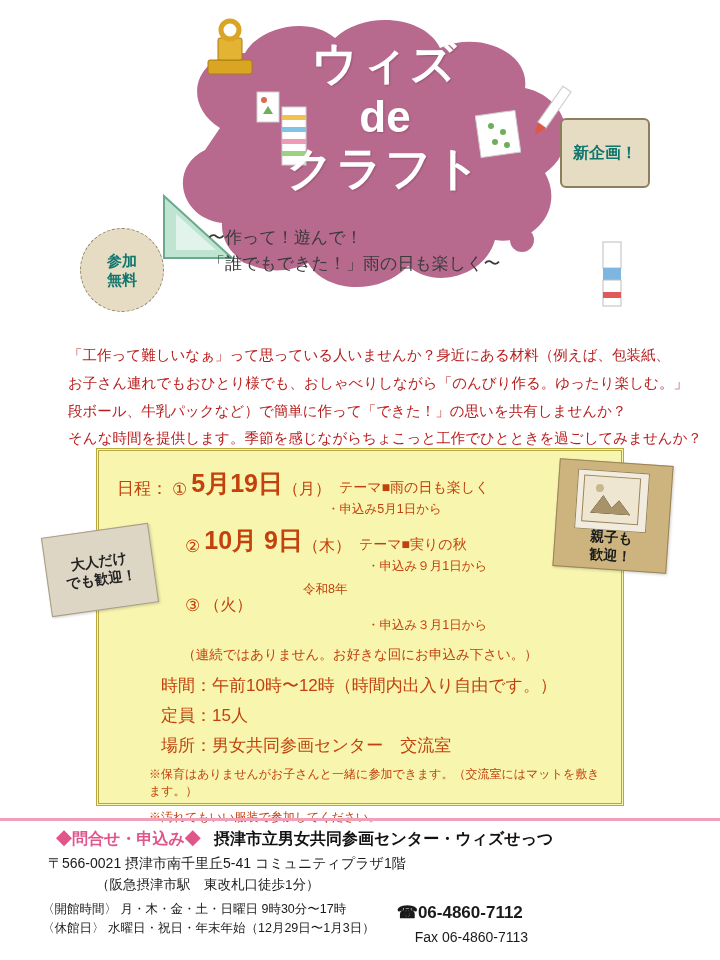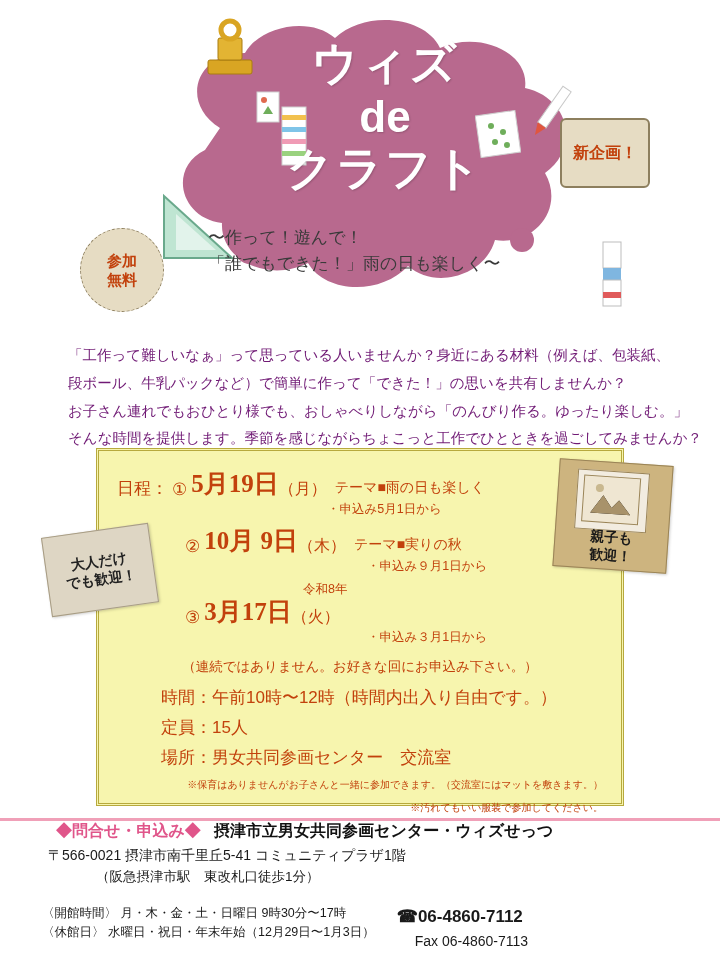--- a/index.html
+++ b/index.html
@@ -62,21 +62,21 @@
   .badge {
     position: absolute;
     border-radius: 50%;
     background: #e6dcc3;
     border: 1px dashed #8d7f5e;
     display: flex;
     align-items: center;
     justify-content: center;
     text-align: center;
     font-weight: bold;
-    color: #c2410c;
+    color: #0f766e;
     line-height: 1.28;
     font-size: 15px;
   }
   .badge-free {
     left: 80px; top: 228px; width: 82px; height: 82px; justify-content: center;
   }
   .badge-new {
     left: 560px; top: 118px; width: 86px; height: 66px;
     border-radius: 6px;
     border: 2px solid #8d7f5e;
@@ -102,21 +102,21 @@
   .tag { position: absolute; left: 475px; top: 110px; }
 
   
   .intro {
     position: absolute;
     left: 68px;
     top: 342px;
     width: 600px;
     font-size: 14.5px;
     line-height: 1.92;
-    color: #701a75;
+    color: #b91c1c;
   }
   .intro div { white-space: nowrap; }
 
   
   .panel {
     position: absolute;
     left: 96px;
     top: 448px;
     width: 528px;
     height: 358px;
@@ -129,42 +129,40 @@
     font-size: 15px;
     color: #c2410c;
   }
   .row { display: flex; align-items: flex-end; }
   .lbl { font-size: 17px; }
   .num { font-size: 17px; margin: 0 4px; }
   .date-big {
     font-size: 25px;
     font-weight: bold;
     letter-spacing: 0px;
-    font-family: Liberation Serif, serif;
   }
   .date-wd { font-size: 16px; }
   .theme { font-size: 14px; margin-left: 8px; padding-bottom: 3px;}
   .apply {
     font-size: 12.5px;
     margin-left: 210px;
     margin-top: 1px;
     margin-bottom: 6px;
   }
   .apply2 { margin-left: 250px; }
   .reiwa { font-size: 12.5px; margin-left: 186px; margin-bottom:-3px; }
   .note-center {
     text-align: center;
     font-size: 13.5px;
     margin: 12px 0 10px 0;
   }
   .line2 { font-size: 17px; margin: 7px 0 0 44px; }
   .small-note {
-    font-size: 10px;
+    font-size: 12px;
     margin: 9px 0 0 32px;
-    text-align: right;
   }
 
   
   .flap-left {
     position: absolute;
     left: 46px;
     top: 530px;
     width: 106px;
     height: 78px;
     background: #ded6c4;
@@ -196,29 +194,30 @@
     text-align: center; font-size: 14px; font-weight: bold; line-height: 1.25;
   }
 
   
   .footer {
     position: absolute;
     left: 0; top: 818px;
     width: 720px; height: 142px;
     border-top: 3px solid #f0a0b8;
     box-sizing: border-box;
+    padding-top: 8px;
   }
   .f-head {
     font-size: 16px; font-weight: bold; color: #111;
     margin-left: 56px;
   }
   .f-head .pink { color: #e0558a; }
   .f-addr { font-size: 14px; margin-left: 48px; margin-top: 5px; }
   .f-addr2 { font-size: 13.5px; margin-left: 96px; margin-top: 3px; }
-  .f-cols { display: flex; margin-top: 18px; }
+  .f-cols { display: flex; margin-top: 6px; }
   .f-left { margin-left: 42px; font-size: 12.5px; line-height: 1.55; }
   .f-left .ind { margin-left: 52px; }
   .f-right { margin-left: 22px; font-size: 17px; font-weight: bold; padding-top: 2px;}
   .f-right .fax { font-size: 14px; font-weight: normal; margin-top: 6px; margin-left: 18px;}
 </style>
 </head>
 <body>
 
 <div class="hero">
 
@@ -309,22 +308,22 @@
       <div>参加</div>
       <div>無料</div>
     </div>
   </div>
 
   <div class="badge badge-new">新企画！</div>
 </div>
 
 <div class="intro">
   <div>「工作って難しいなぁ」って思っている人いませんか？身近にある材料（例えば、包装紙、</div>
+  <div>お子さん連れでもおひとり様でも、おしゃべりしながら「のんびり作る。ゆったり楽しむ。」</div>
   <div>段ボール、牛乳パックなど）で簡単に作って「できた！」の思いを共有しませんか？</div>
-  <div>お子さん連れでもおひとり様でも、おしゃべりしながら「のんびり作る。ゆったり楽しむ。」</div>
   <div>そんな時間を提供します。季節を感じながらちょこっと工作でひとときを過ごしてみませんか？</div>
 </div>
 
 <div class="panel">
   <div class="panel-inner">
 
     <div class="row">
       <span class="lbl">日程：</span>
       <span class="num">①</span>
       <span class="date-big">5月19日</span>
@@ -337,21 +336,20 @@
       <span class="num">②</span>
       <span class="date-big">10月 9日</span>
       <span class="date-wd">（木）</span>
       <span class="theme">テーマ■実りの秋</span>
     </div>
     <div class="apply apply2">・申込み９月1日から</div>
 
     <div class="reiwa">令和8年</div>
     <div class="row" style="margin-left:64px">
       <span class="num">③</span>
-      <span class="date-big">3月17日</span>
       <span class="date-wd">（火）</span>
     </div>
     <div class="apply apply2">・申込み３月1日から</div>
 
     <div class="note-center">（連続ではありません。お好きな回にお申込み下さい。）</div>
 
     <div class="line2">時間：午前10時〜12時（時間内出入り自由です。）</div>
     <div class="line2">定員：15人</div>
     <div class="line2">場所：男女共同参画センター　交流室</div>
 

